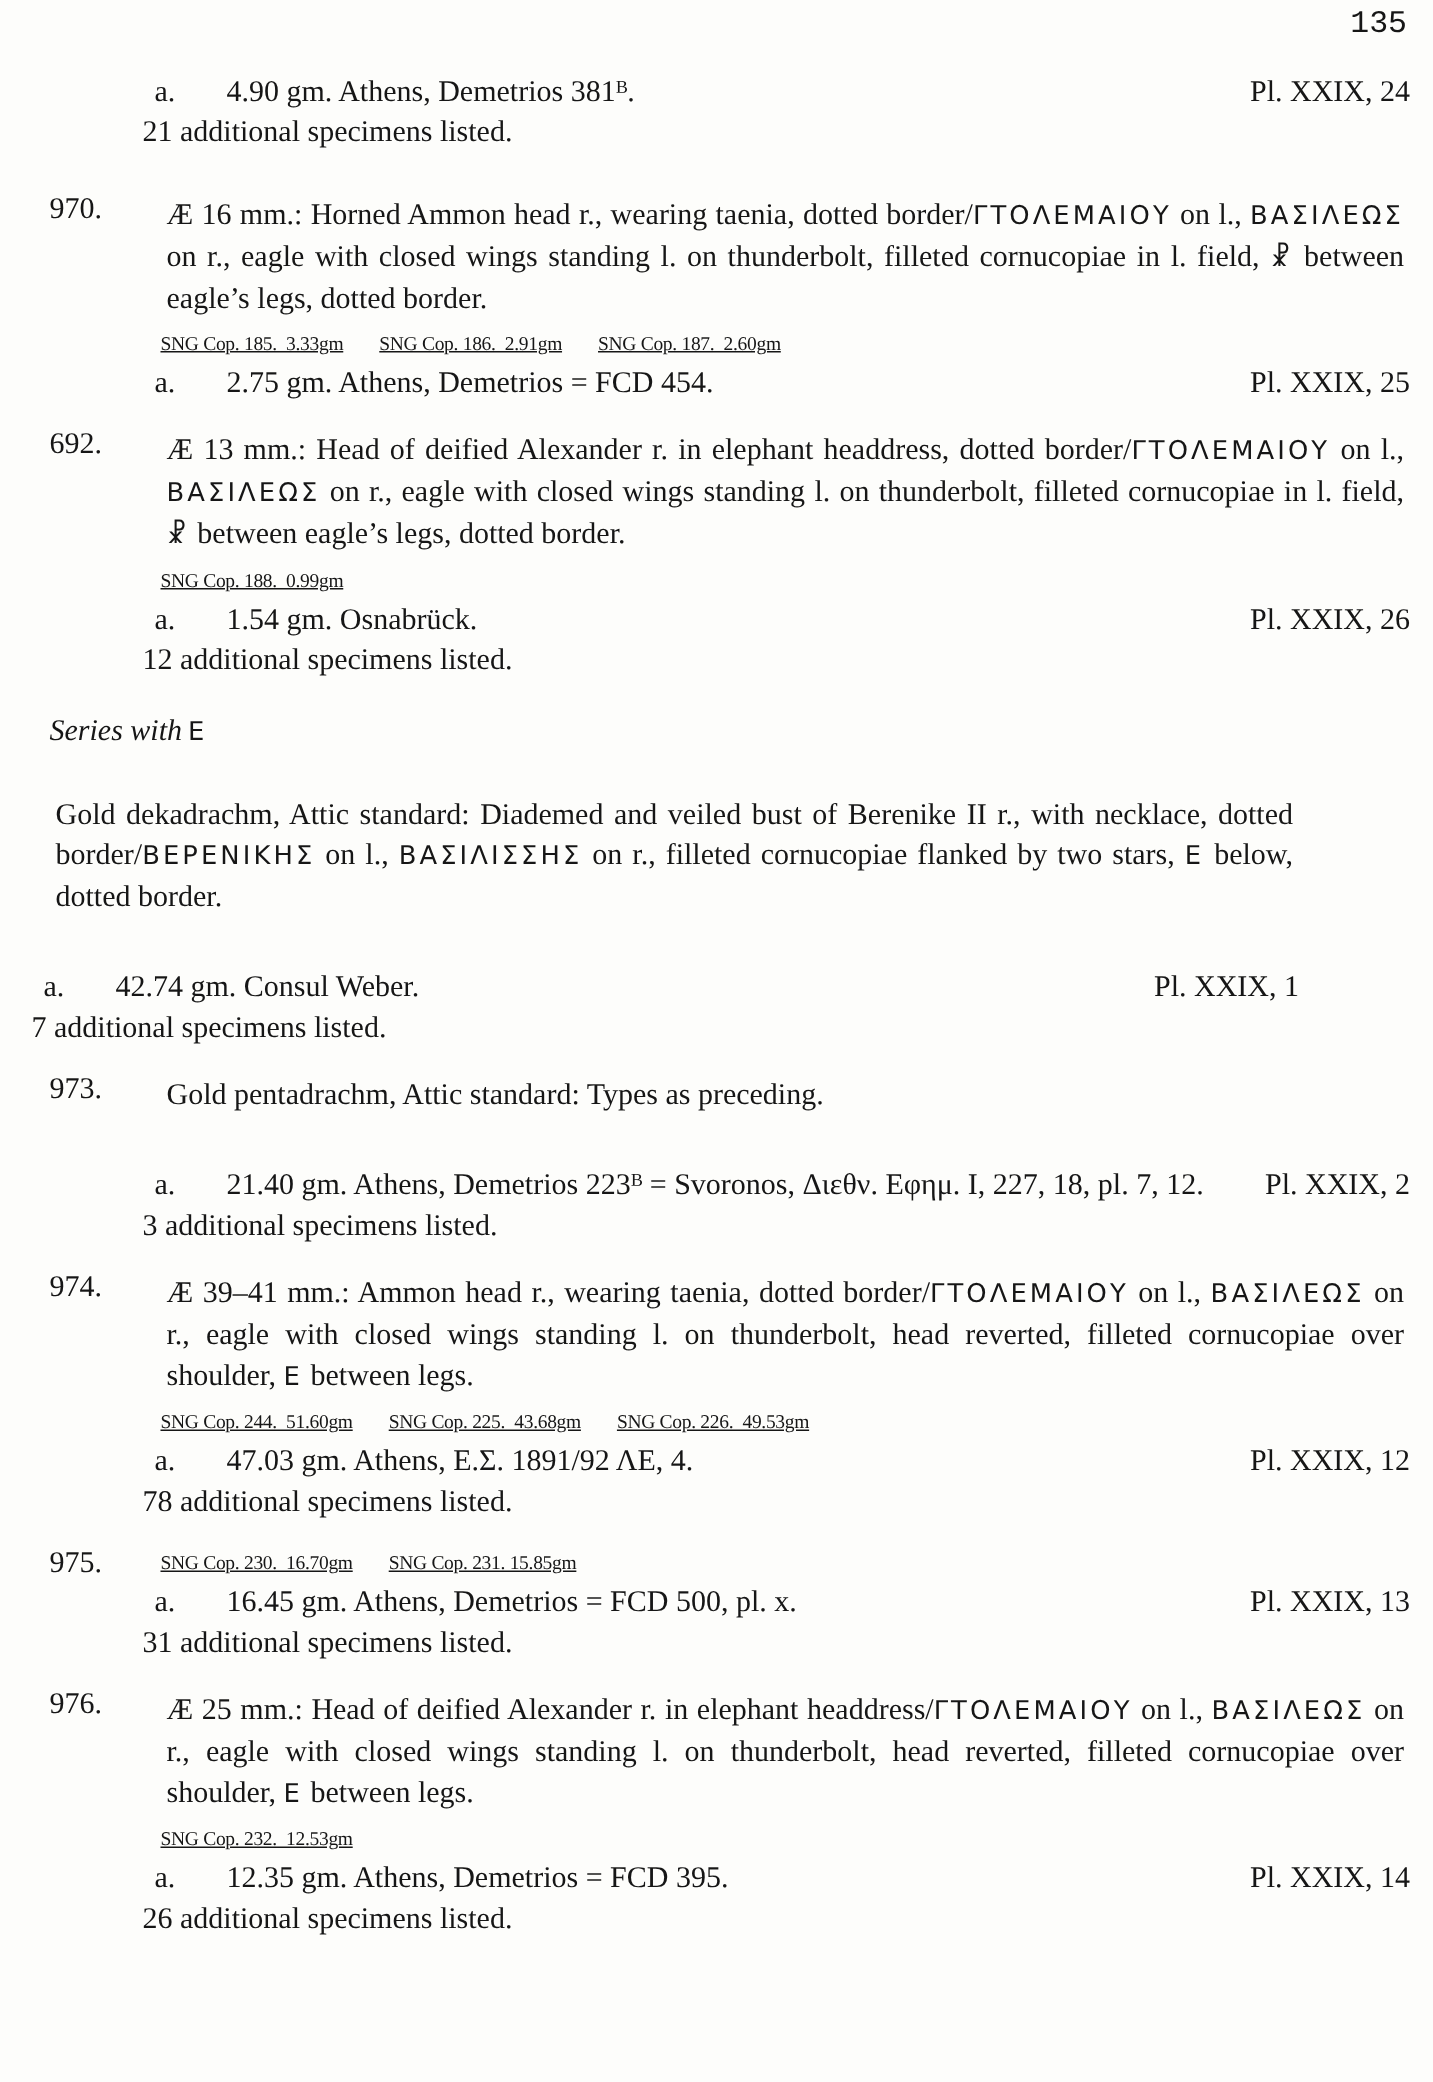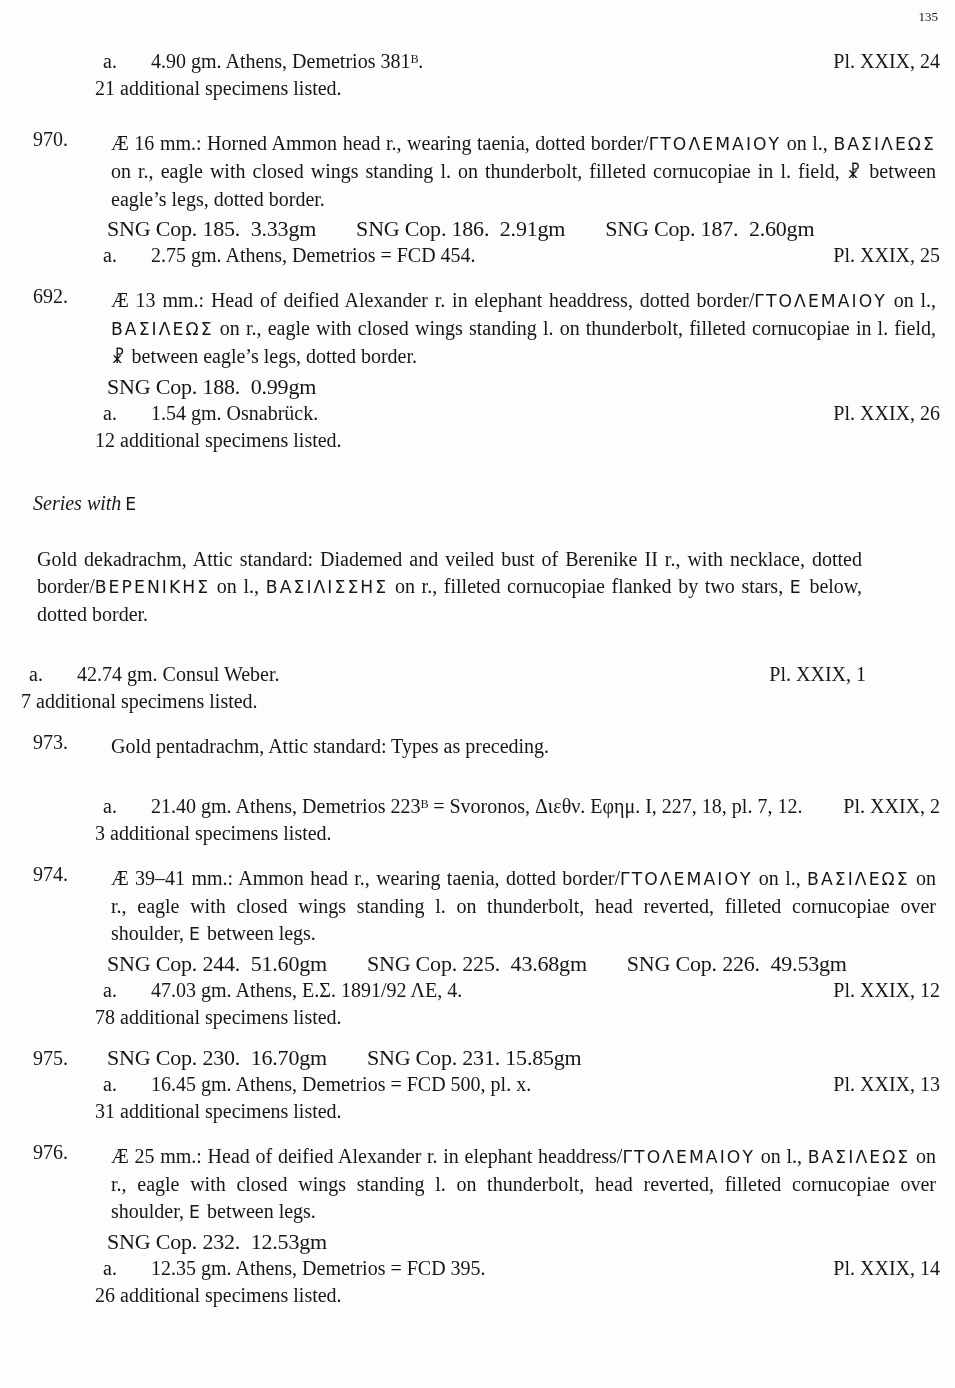--- a/index.html
+++ b/index.html
@@ -12,46 +12,48 @@
     font-family: "Liberation Serif", "DejaVu Serif", "DejaVu Sans", serif;
     font-size: 20px;
     line-height: 27px;
     position: relative;
     padding: 46px 15px 10px 33px;
   }
   .page-number {
     position: absolute;
     top: 6px;
     right: 17px;
-    font-size: 13px;
+    font-size: 21px;
     line-height: 22px;
+    font-family: Liberation Mono, monospace;
   }
   .entry {
     display: flex;
     margin-bottom: 14px;
   }
   .entry-num {
     width: 74px;
     flex-shrink: 0;
   }
   .entry-body {
     flex: 1;
     max-width: 833px;
   }
   .desc {
     margin: 4px;
     text-align: justify;
   }
   .refs {
     display: flex;
-    gap: 40px;
-    font-size: 22px;
+    gap: 24px;
+    font-size: 13px;
     line-height: 23px;
     letter-spacing: -0.2px;
     margin-top: 1px;
+    text-decoration: underline;
   }
   .refs span { white-space: pre-wrap; }
   .blank-line { height: 27px; }
   .spec-row {
     position: relative;
     margin-left: -4px;
     margin-top: 2px;
   }
   .spec-text {
     position: relative;
@@ -72,21 +74,21 @@
   .additional {
     margin: 0 0 0 -12px;
   }
   .continuation {
     margin-left: 74px;
     margin-bottom: 24px;
     max-width: 833px;
   }
   .section-heading {
     font-style: italic;
-    margin: 36px 0 24px 0;
+    margin: 20px 0 24px 0;
   }
   .epigraphic {
     font-family: "DejaVu Sans", "Liberation Sans", sans-serif;
     font-style: normal;
     font-size: 0.86em;
     letter-spacing: 0.12em;
   }
   .section-heading .epigraphic { margin-left: 4px; }
 </style>
 </head>

